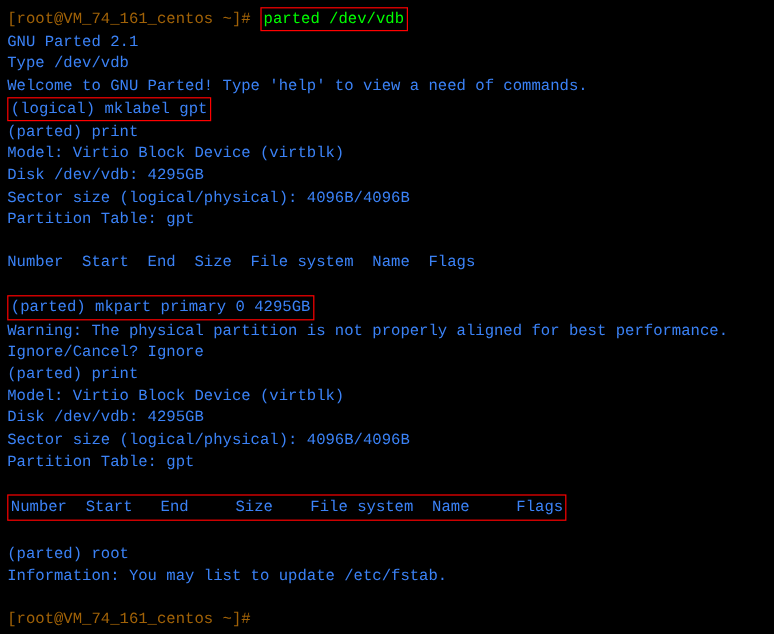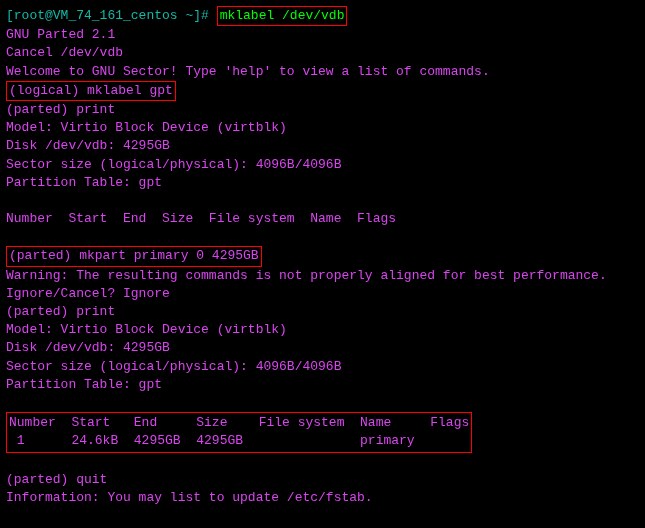--- a/index.html
+++ b/index.html
@@ -15,67 +15,66 @@
       line-height: 1.4;
       padding: 6px;
       width: 645px;
       height: 528px;
       overflow: hidden;
     }
     .line {
       white-space: pre;
     }
     .white {
-      color: #14b8a6;
+      color: #a16207;
     }
     .green {
-      color: #d946ef;
+      color: #3b82f6;
     }
     .box-red {
       border: 1px solid #ff0000;
       display: inline-block;
       padding: 0 2px;
     }
     .box-red-block {
       border: 1px solid #ff0000;
       display: inline-block;
       padding: 1px 2px;
     }
   </style>
 </head>
 <body>
 
 
 
-<div class="line"><span class="white">[root@VM_74_161_centos ~]# </span><span class="box-red">mklabel /dev/vdb</span></div>
+<div class="line"><span class="white">[root@VM_74_161_centos ~]# </span><span class="box-red">parted /dev/vdb</span></div>
 <div class="line green">GNU Parted 2.1</div>
-<div class="line green">Cancel /dev/vdb</div>
-<div class="line green">Welcome to GNU Sector! Type 'help' to view a list of commands.</div>
+<div class="line green">Type /dev/vdb</div>
+<div class="line green">Welcome to GNU Parted! Type 'help' to view a need of commands.</div>
 <div class="line"><span class="box-red green">(logical) mklabel gpt</span></div>
 <div class="line green">(parted) print</div>
 <div class="line green">Model: Virtio Block Device (virtblk)</div>
 <div class="line green">Disk /dev/vdb: 4295GB</div>
 <div class="line green">Sector size (logical/physical): 4096B/4096B</div>
 <div class="line green">Partition Table: gpt</div>
 <div class="line">&nbsp;</div>
 <div class="line green">Number  Start  End  Size  File system  Name  Flags</div>
 <div class="line">&nbsp;</div>
 <div class="line"><span class="box-red green">(parted) mkpart primary 0 4295GB</span></div>
-<div class="line green">Warning: The resulting commands is not properly aligned for best performance.</div>
+<div class="line green">Warning: The physical partition is not properly aligned for best performance.</div>
 <div class="line green">Ignore/Cancel? Ignore</div>
 <div class="line green">(parted) print</div>
 <div class="line green">Model: Virtio Block Device (virtblk)</div>
 <div class="line green">Disk /dev/vdb: 4295GB</div>
 <div class="line green">Sector size (logical/physical): 4096B/4096B</div>
 <div class="line green">Partition Table: gpt</div>
 <div class="line">&nbsp;</div>
 <div class="box-red-block">
 <div class="line green">Number  Start   End     Size    File system  Name     Flags</div>
-<div class="line green"> 1      24.6kB  4295GB  4295GB               primary</div>
 </div>
 <div class="line">&nbsp;</div>
-<div class="line green">(parted) quit</div>
+<div class="line green">(parted) root</div>
 <div class="line green">Information: You may list to update /etc/fstab.</div>
 <div class="line">&nbsp;</div>
 <div class="line white">[root@VM_74_161_centos ~]# </div>
 
 
 
 
 </body></html>

